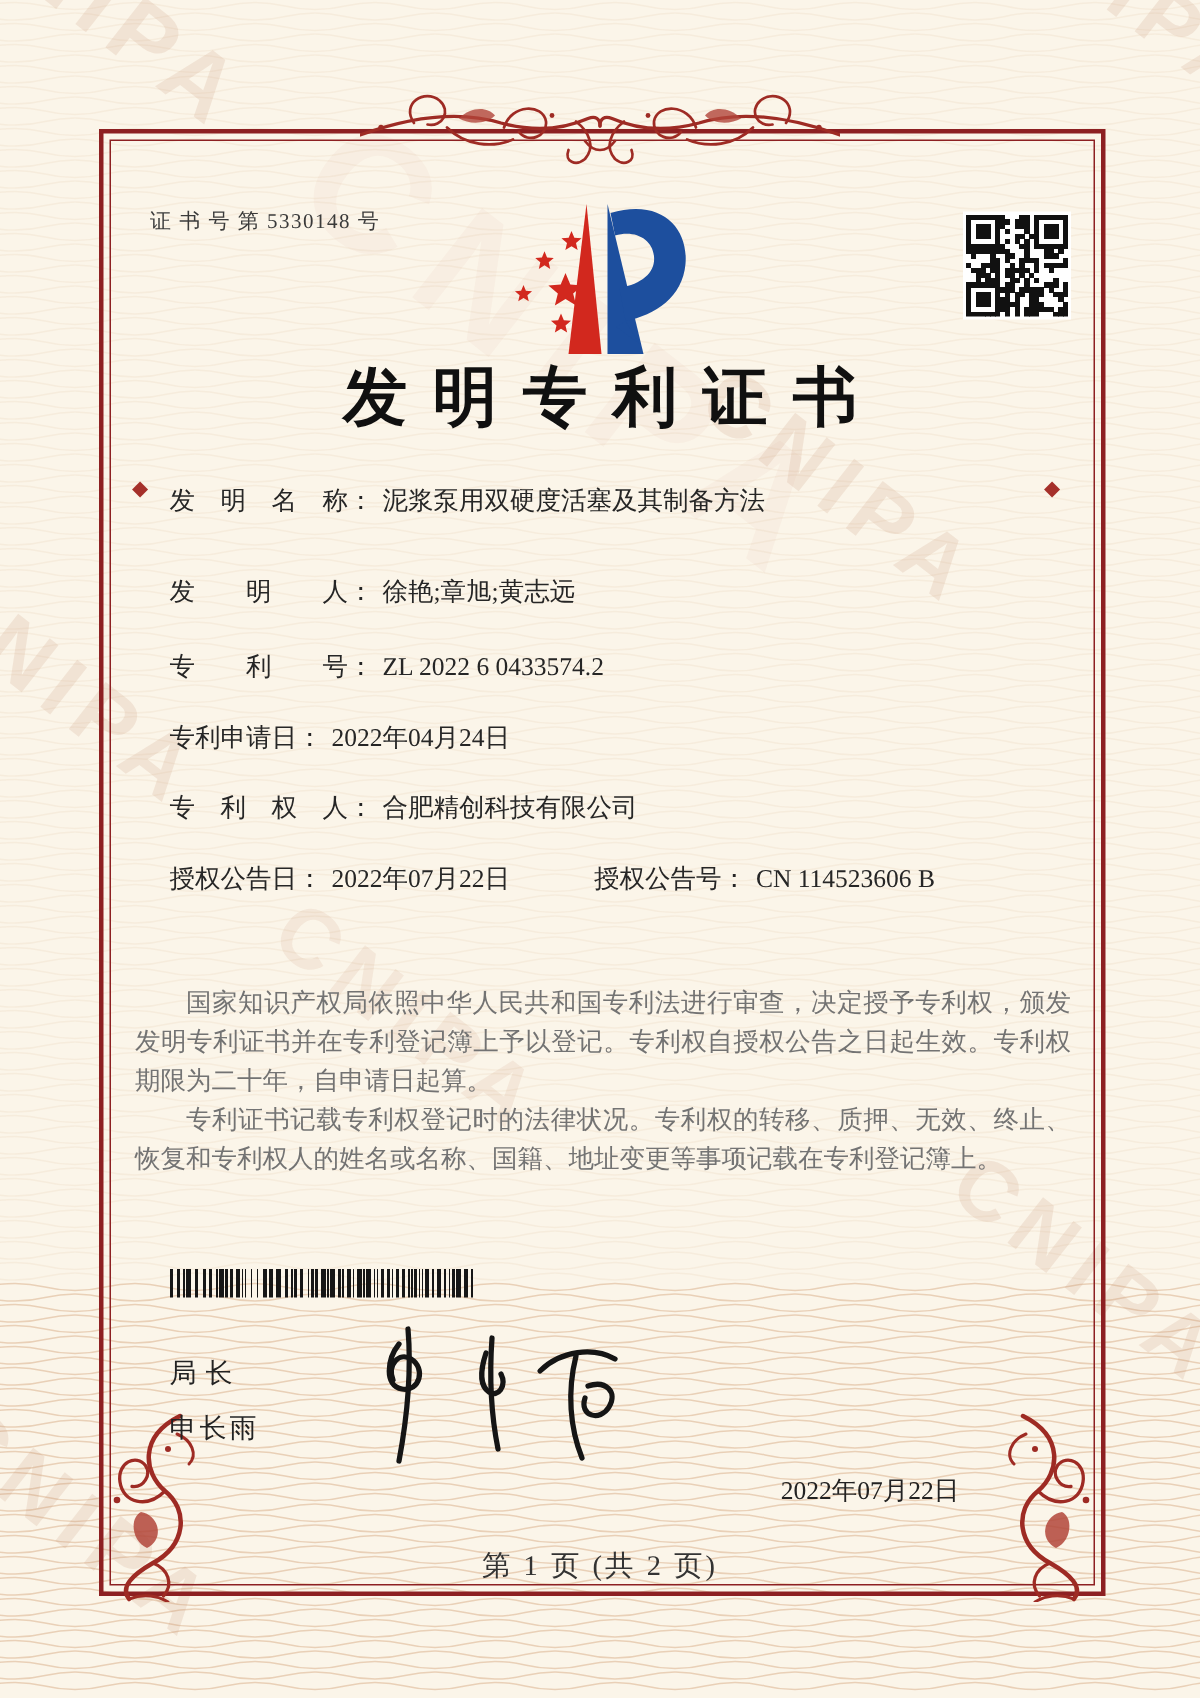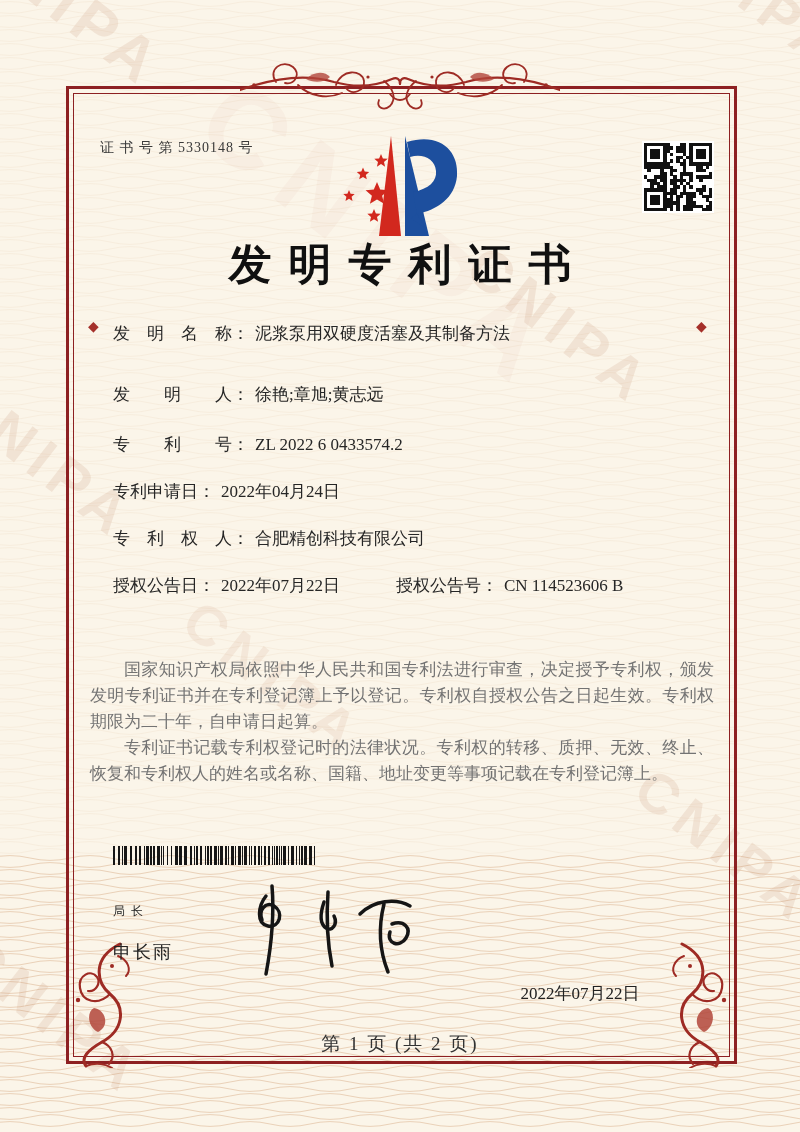--- a/index.html
+++ b/index.html
@@ -26,21 +26,21 @@
   .fields{position:absolute;left:113px;top:322px;width:612px;font-size:17px;color:#262626;}
   .frow{height:24px;margin-bottom:23px;white-space:nowrap;}
   .frow:nth-child(1){margin-bottom:37px;}
   .frow:nth-child(2){margin-bottom:26px;}
   .frow .fvalue{margin-left:6px;}
   .frow .flabel2{margin-left:56px;}
   .paras{position:absolute;left:90px;top:658px;width:624px;font-size:17px;line-height:26px;color:#737373;text-align:justify;font-family:Liberation Mono, monospace;}
   .paras p{margin:0;text-indent:2em;}
   .barcode{position:absolute;left:113px;top:846px;}
   .signer-title{position:absolute;left:113px;top:903px;font-family:Liberation Mono, monospace;
-                font-size:12px;letter-spacing:6px;color:#232323;}
+                font-size:18px;letter-spacing:6px;color:#232323;}
   .signer-name{position:absolute;left:113px;top:940px;font-family:"Liberation Sans","DejaVu Sans",sans-serif;
                font-size:18px;letter-spacing:2px;color:#232323;}
   .sig{position:absolute;left:228px;top:880px;}
   .date{position:absolute;left:470px;top:982px;width:220px;text-align:center;font-size:17px;color:#222;}
   .pageno{position:absolute;left:0;top:1031px;width:800px;text-align:center;font-size:19px;color:#333;letter-spacing:2px;}
   .note{position:absolute;left:285px;top:1074px;width:230px;height:29px;background:#fff;display:flex;
         align-items:center;justify-content:center;font-size:16px;letter-spacing:3px;color:#222;}
 </style>
 </head>
 <body>

